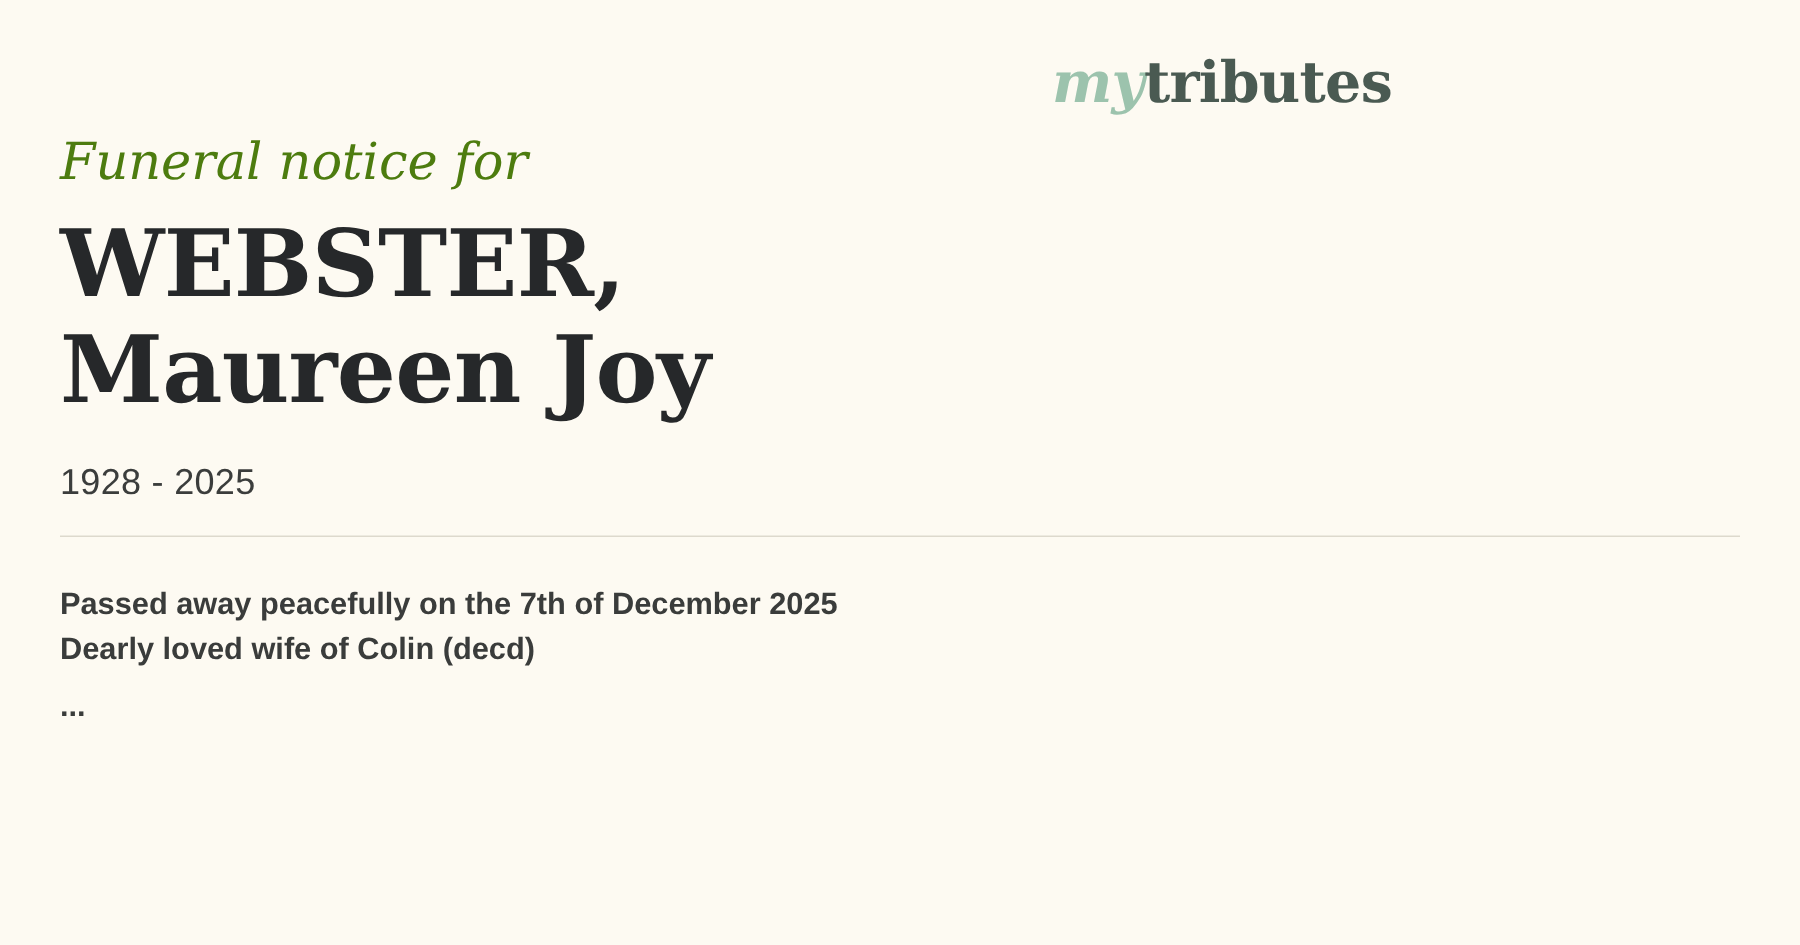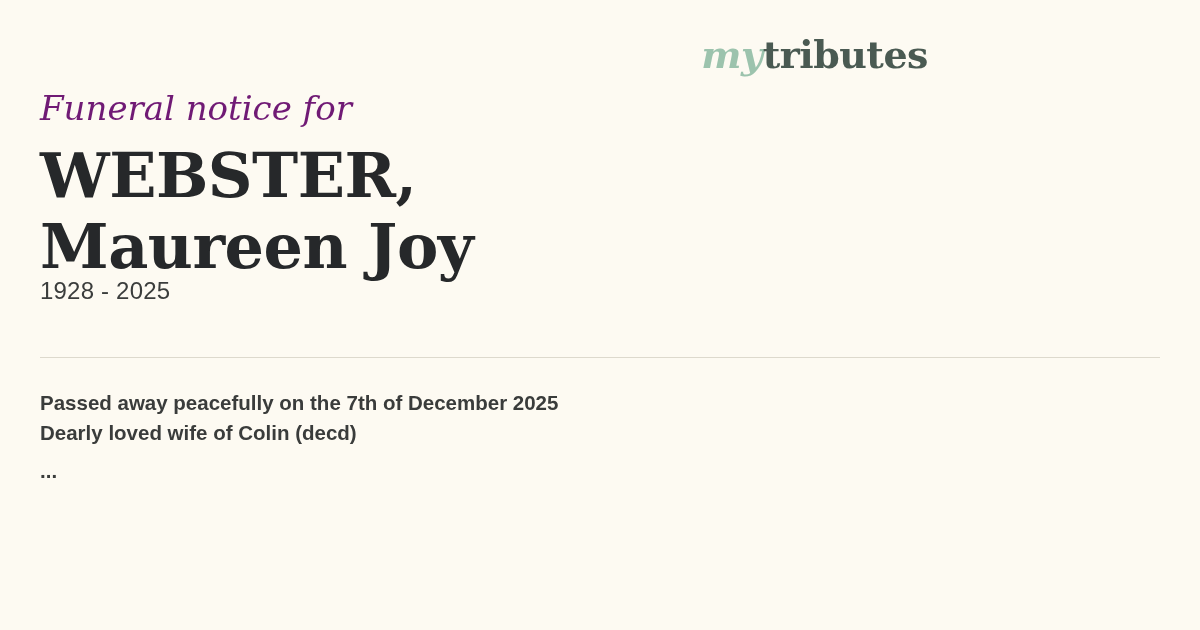--- a/index.html
+++ b/index.html
@@ -40,42 +40,42 @@
     color: #4a5a52;
     font-weight: 700;
   }
   .notice-kicker {
     position: absolute;
     top: 88px;
     left: 40px;
     font-family: "DejaVu Serif", "Liberation Serif", serif;
     font-style: italic;
     font-size: 34px;
-    color: #701a75;
+    color: #4d7c0f;
     line-height: 1.2;
   }
   .name {
     position: absolute;
     top: 140px;
     left: 40px;
     font-family: "DejaVu Serif", "Liberation Serif", serif;
     font-weight: 700;
     font-size: 62px;
     line-height: 1.15;
     letter-spacing: -0.5px;
     color: #26282a;
     margin: 0;
   }
   .name .line {
     display: block;
     white-space: nowrap;
   }
   .dates {
     position: absolute;
-    top: 277px;
+    top: 308px;
     left: 40px;
     font-size: 24px;
     color: #3b3d3c;
     letter-spacing: 0.2px;
   }
   .divider {
     position: absolute;
     top: 357px;
     left: 40px;
     width: 1120px;

